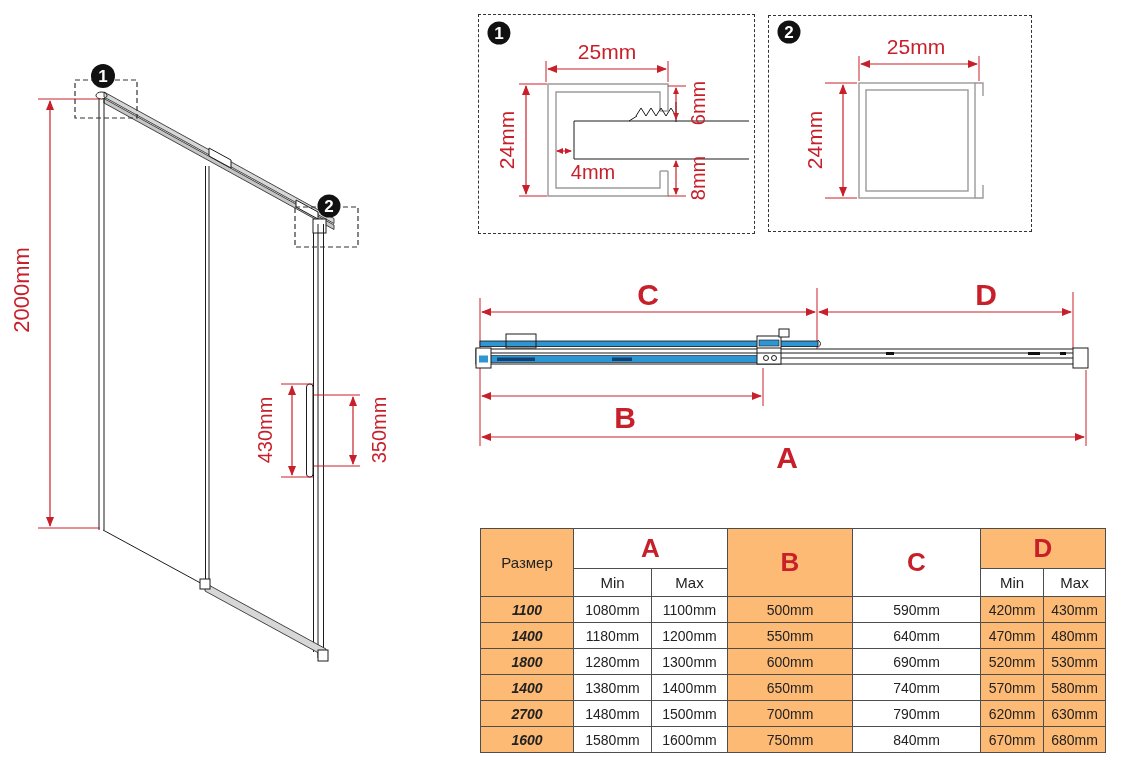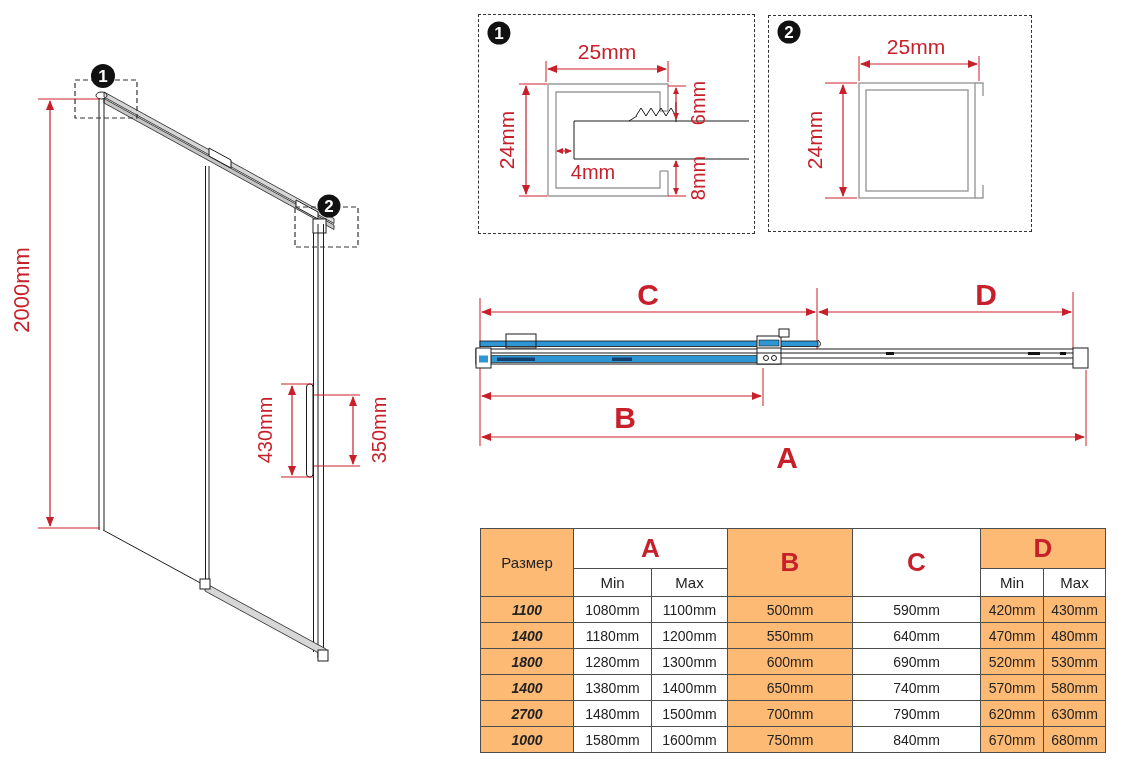--- a/index.html
+++ b/index.html
@@ -341,21 +341,21 @@
         <tr>
           <td class="g sz">2700</td>
           <td>1480mm</td>
           <td>1500mm</td>
           <td class="g">700mm</td>
           <td>790mm</td>
           <td class="g">620mm</td>
           <td class="g">630mm</td>
         </tr>
         <tr>
-          <td class="g sz">1000</td>
+          <td class="g sz">1600</td>
           <td>1580mm</td>
           <td>1600mm</td>
           <td class="g">750mm</td>
           <td>840mm</td>
           <td class="g">670mm</td>
           <td class="g">680mm</td>
         </tr>
       </tbody>
     </table>
   </div>

